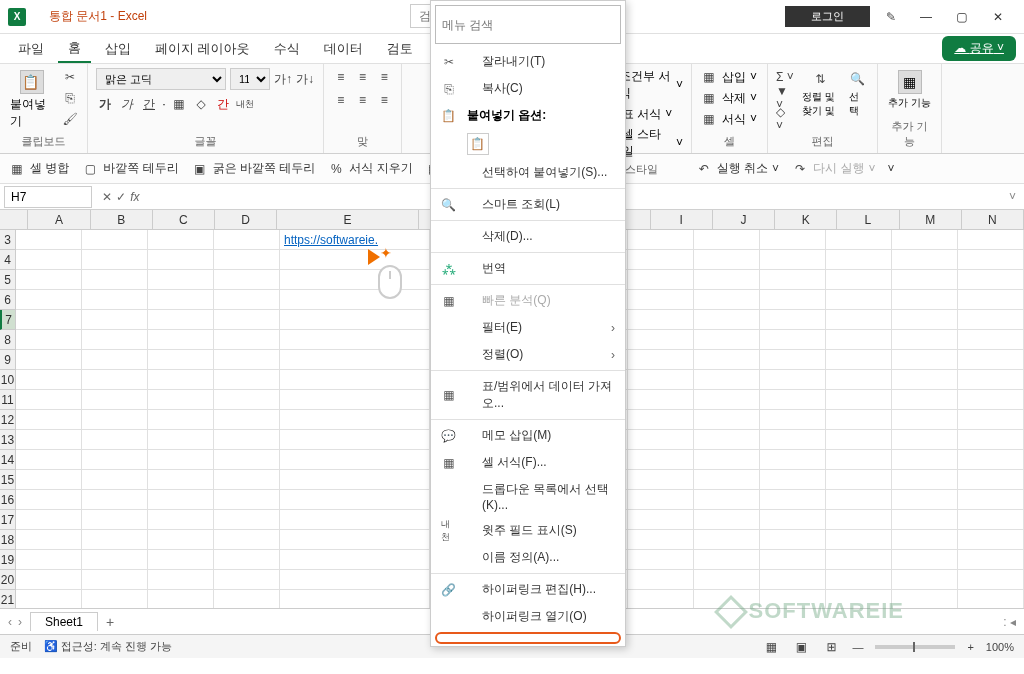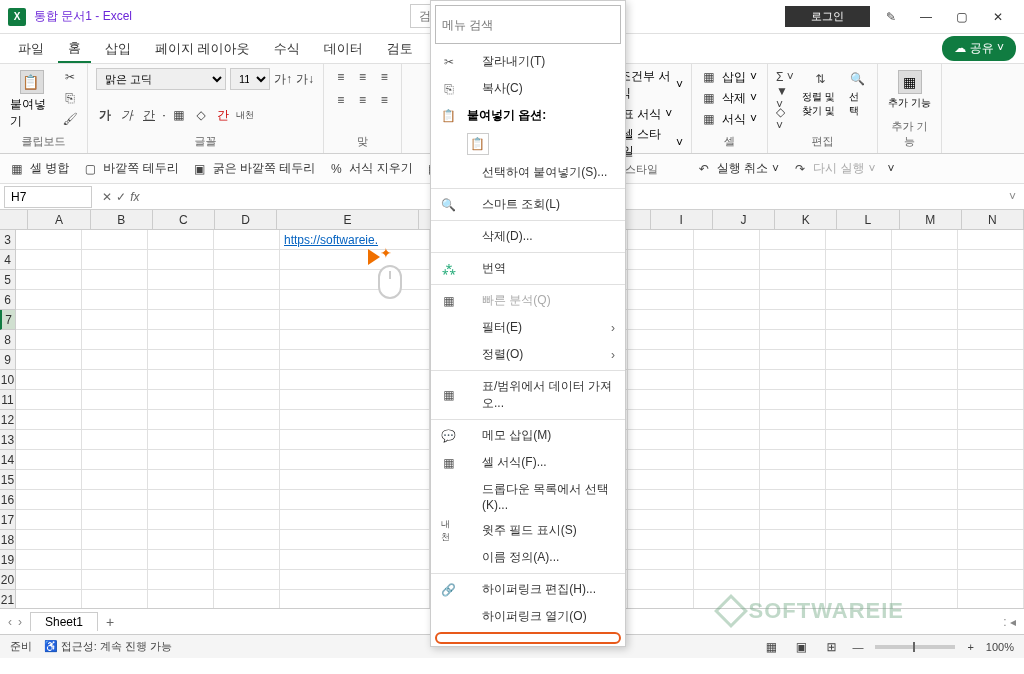--- a/index.html
+++ b/index.html
@@ -1,30 +1,30 @@
 <!DOCTYPE html>
 <html><head>
 <meta charset="utf-8">
 <style>
 * { margin: 0; padding: 0; box-sizing: border-box; font-family: "Malgun Gothic", sans-serif; }
 body { background: #fff; width: 1024px; height: 674px; overflow: hidden; position: relative; font-size: 12px; }
 
 .titlebar { height: 34px; background: #fff; display: flex; align-items: center; border-bottom: 1px solid #e0e0e0; padding: 0 8px; }
 .excel-icon { width: 18px; height: 18px; background: #107c41; color: #fff; font-size: 10px; font-weight: bold; display: flex; align-items: center; justify-content: center; border-radius: 2px; margin-right: 8px; }
-.title-text { font-size: 12px; color: #6d28d9; }
+.title-text { font-size: 12px; color: #c2410c; margin-left: 15px; }
 .title-spacer { flex: 1; }
 .search-box { border: 1px solid #ccc; height: 24px; width: 200px; padding: 0 8px; font-size: 12px; position: absolute; left: 410px; top: 4px; }
 .login-badge { background: #333; color: #fff; padding: 3px 26px; font-size: 11px; margin-right: 12px; }
 .win-controls { display: flex; gap: 0; }
 .win-btn { width: 36px; height: 30px; display: flex; align-items: center; justify-content: center; color: #333; font-size: 12px; }
 
 .menubar { height: 30px; display: flex; align-items: center; padding: 0 8px; gap: 4px; border-bottom: 1px solid #e0e0e0; }
 .menu-item { padding: 4px 10px; font-size: 13px; color: #333; }
 .menu-item.active { border-bottom: 2px solid #107c41; }
-.share-btn { margin-left: auto; background: #107c41; color: #fff; padding: 4px 12px; border-radius: 12px; font-size: 12px; }
+.share-btn { margin-left: auto; background: #107c41; color: #fff; padding: 4px 12px; border-radius: 6px; font-size: 12px; text-decoration: underline; }
 
 .ribbon { height: 90px; display: flex; border-bottom: 1px solid #d0d0d0; background: #fafafa; }
 .ribbon-group { border-right: 1px solid #e0e0e0; padding: 4px 8px; display: flex; flex-direction: column; justify-content: space-between; }
 .ribbon-group-label { font-size: 11px; color: #666; text-align: center; margin-top: 2px; }
 .ribbon-content { display: flex; gap: 6px; align-items: flex-start; }
 .ribbon-big-btn { display: flex; flex-direction: column; align-items: center; gap: 2px; padding: 2px; }
 .ribbon-icon { width: 24px; height: 24px; background: #ddd; border: 1px solid #bbb; display:flex; align-items:center; justify-content:center; font-size:14px; }
 .font-select { border: 1px solid #ccc; height: 22px; font-size: 11px; padding: 0 4px; }
 .font-name { width: 130px; }
 .font-size { width: 40px; }
@@ -73,21 +73,21 @@
 .ctx-header { padding: 5px 10px; font-size: 12px; font-weight: bold; display: flex; gap: 10px; align-items: center; }
 .paste-opt { width: 22px; height: 22px; border: 1px solid #ccc; margin: 4px 0 4px 36px; display: inline-flex; align-items: center; justify-content: center; }
 
 .sheet-tabs { height: 26px; display: flex; align-items: center; border-top: 1px solid #ccc; padding: 0 8px; gap: 8px; }
 .sheet-nav { display: flex; gap: 6px; color: #888; }
 .sheet-tab { padding: 2px 14px; border: 1px solid #ccc; border-bottom: none; background: #fff; font-size: 12px; }
 .sheet-add { color: #666; font-size: 14px; }
 
 .statusbar { height: 24px; display: flex; align-items: center; padding: 0 10px; border-top: 1px solid #ccc; background: #f5f5f5; font-size: 11px; color: #444; gap: 12px; }
 .status-spacer { flex: 1; }
-.watermark { position: absolute; right: 120px; bottom: 50px; color: rgba(100,160,120,0.4); font-size: 22px; font-weight: bold; letter-spacing: 1px; display: flex; align-items: center; gap: 6px; }
+.watermark { position: absolute; right: 120px; bottom: 50px; color: rgba(100,160,120,0.4); font-size: 22px; font-weight: bold; letter-spacing: 1px; display: flex; align-items: flex-end; gap: 6px; }
 .watermark-icon { width: 24px; height: 24px; border: 3px solid rgba(100,160,120,0.4); transform: rotate(45deg); }
 .zoom-slider { width: 80px; height: 4px; background: #ccc; position: relative; }
 .zoom-slider::after { content: ""; position: absolute; left: 38px; top: -3px; width: 2px; height: 10px; background: #666; }
 </style>
 </head>
 <body>
 
 <div class="titlebar">
   <div class="excel-icon">X</div>
   <div class="title-text">통합 문서1  -  Excel</div>
@@ -124,21 +124,21 @@
       </div>
       <div class="ribbon-col">
         <span class="tiny-icon">✂</span>
         <span class="tiny-icon">⎘</span>
         <span class="tiny-icon">🖌</span>
       </div>
     </div>
     <div class="ribbon-group-label">클립보드</div>
   </div>
   <div class="ribbon-group" style="width:236px">
-    <div class="ribbon-col" style="gap:16px">
+    <div class="ribbon-col" style="gap:5px">
       <div class="ribbon-row">
         <select class="font-select font-name"><option>맑은 고딕</option></select>
         <select class="font-select font-size"><option>11</option></select>
         <span class="tiny-icon">가↑</span>
         <span class="tiny-icon">가↓</span>
       </div>
       <div class="ribbon-row">
         <span class="tiny-icon" style="font-weight:bold">가</span>
         <span class="tiny-icon" style="font-style:italic">가</span>
         <span class="tiny-icon" style="text-decoration:underline">간</span>

